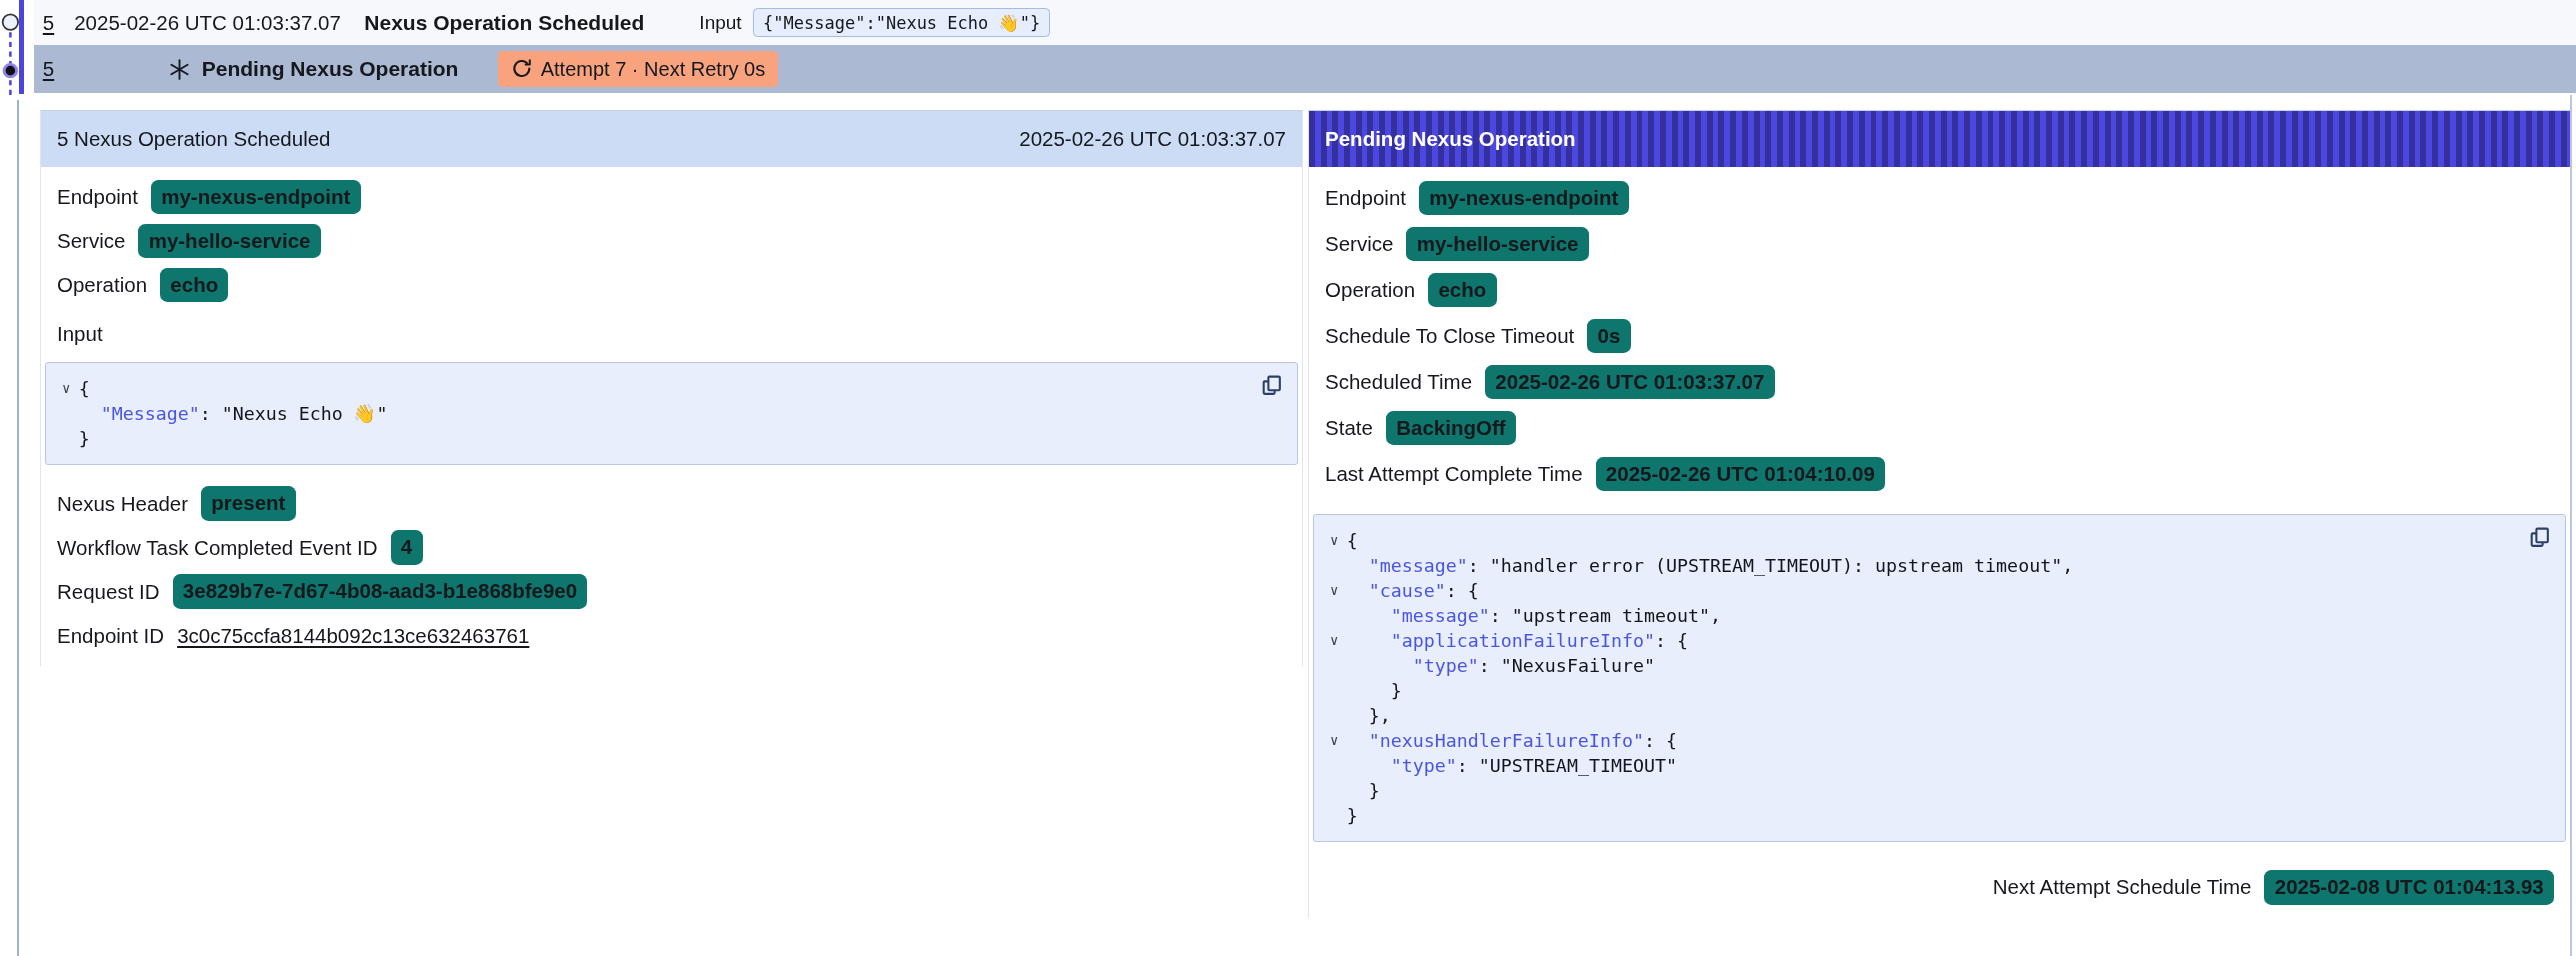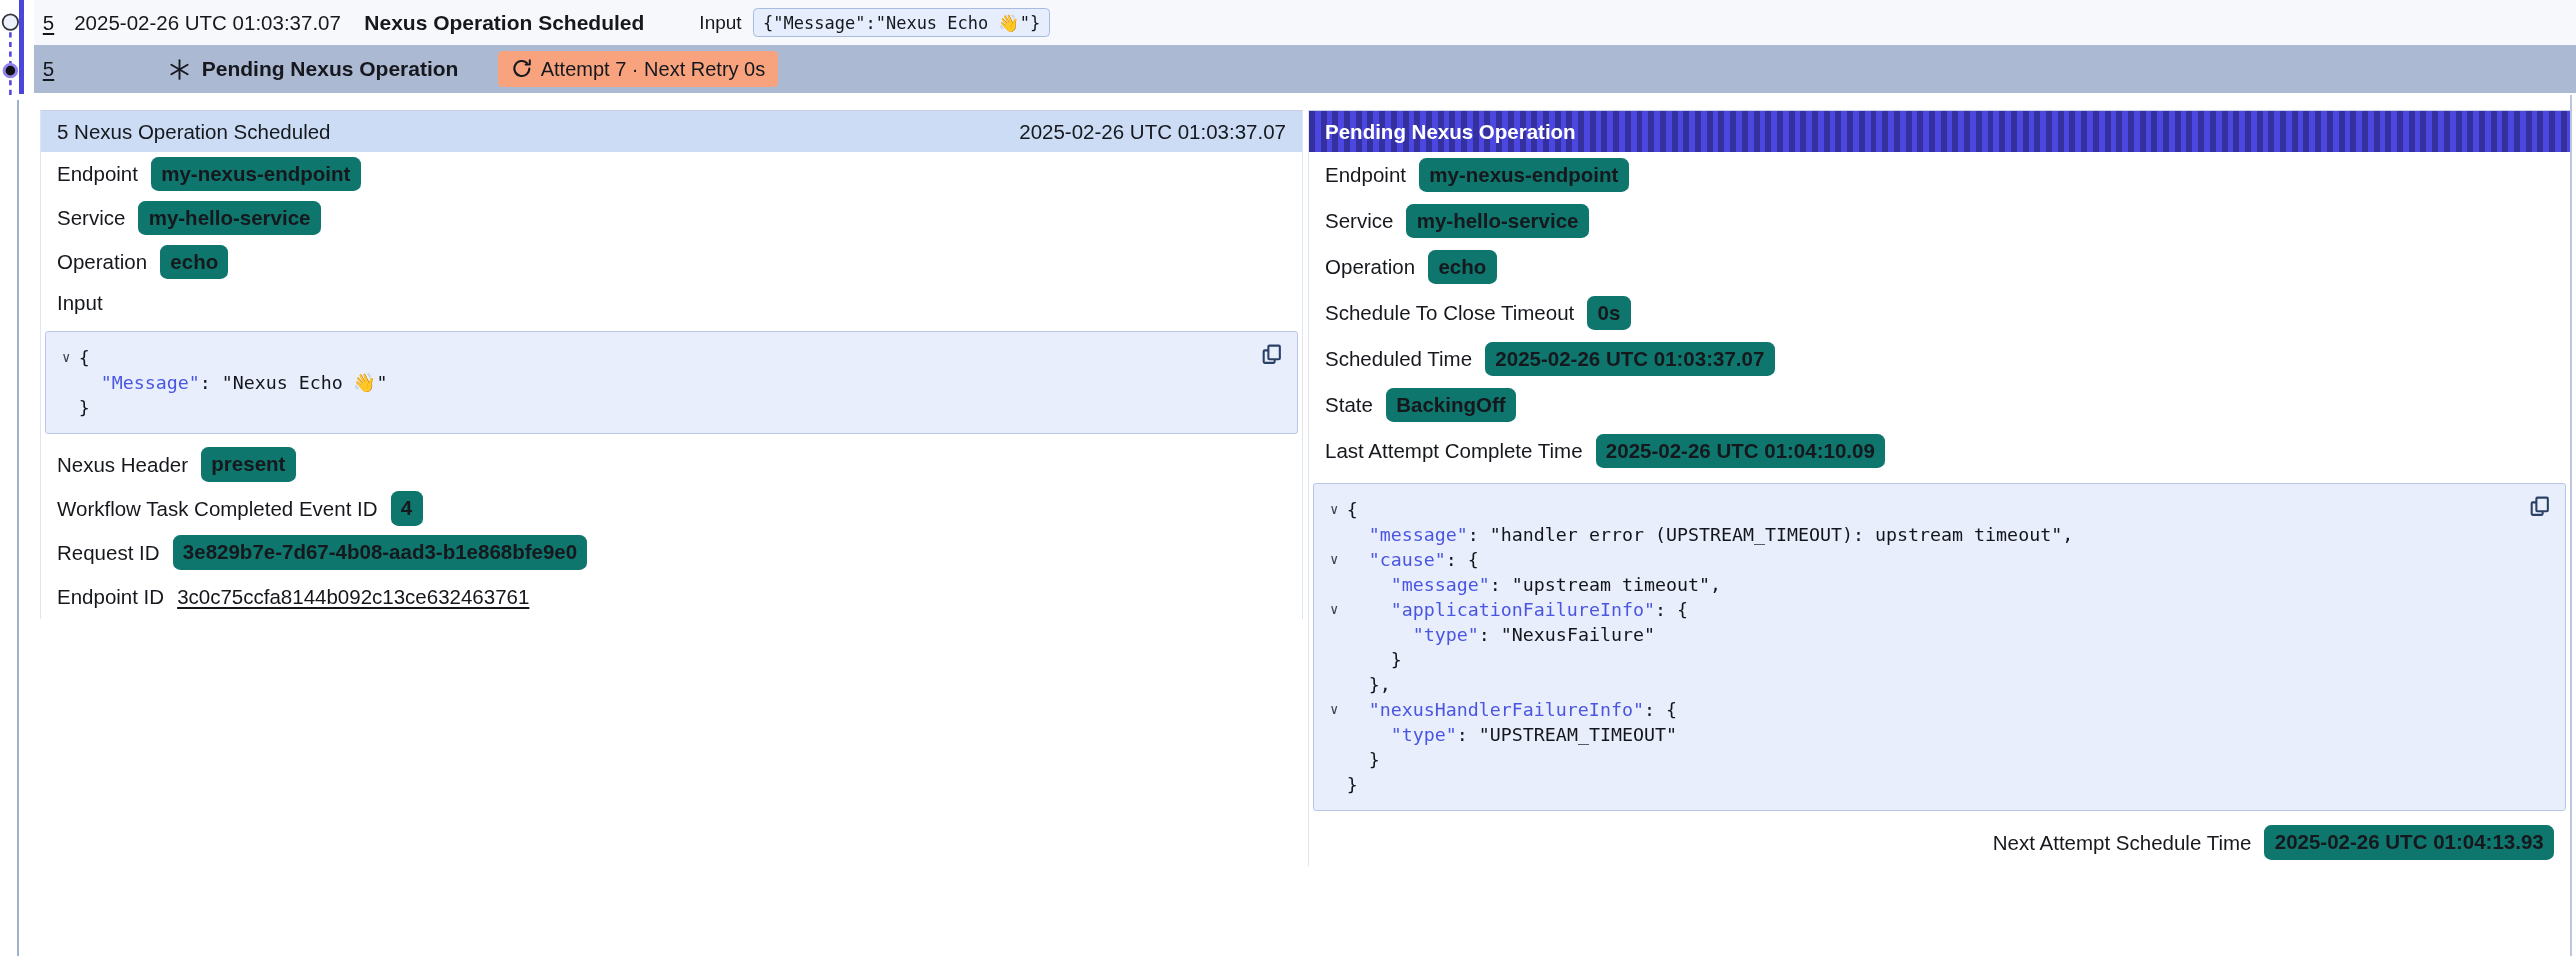--- a/index.html
+++ b/index.html
@@ -21,24 +21,24 @@
   #row1 .time{margin-left:20px;}
   .row-title{font-weight:700;font-size:21px;}
   #row1 .row-title{margin-left:23.4px;}
   #row1 .input-label{margin-left:55px;font-size:19px;}
   .chip{margin-left:11.7px;font-family:"DejaVu Sans Mono",monospace;font-size:17px;background:#e6edfc;border:1.5px solid #a7bbe0;border-radius:4.4px;padding:3.7px 8.8px;color:#15181e;}
   .pending-wrap{display:flex;align-items:center;margin-left:113px;gap:9.5px;}
   .retry-badge{display:inline-flex;align-items:center;gap:7.3px;background:#f8a37e;border-radius:4.4px;padding:6.6px 13px;margin-left:40px;font-size:20px;font-weight:500;color:#15181e;}
   
   .panels{position:absolute;left:40px;top:110px;width:2531px;display:flex;gap:5.1px;align-items:flex-start;}
   .panel{flex:1;border-left:0.7px solid #dfe5f0;border-right:0.7px solid #dfe5f0;border-top:0.7px solid #c6d1e4;}
-  .panel-header{height:41px;display:flex;align-items:center;justify-content:space-between;padding:0 16px;font-size:20.5px;color:#15181e;}
+  .panel-header{height:56px;display:flex;align-items:center;justify-content:space-between;padding:0 16px;font-size:20.5px;color:#15181e;}
   .panel-left .panel-header{background:#cbdcf4;}
   .panel-right .panel-header{background:repeating-linear-gradient(90deg,#34309e 0 5.9px,#4d47e2 5.9px 11.7px);color:#ffffff;font-weight:600;justify-content:flex-start;}
-  .fields{padding:0 16px;}
+  .fields{padding:8px 16px;}
   .field-row{display:flex;align-items:center;gap:13px;height:44px;font-size:20.5px;}
   .panel-right .field-row{height:46px;}
   .badge{background:#0f766e;border-radius:7.3px;padding:5.1px 10.3px;line-height:1.2;color:#15181c;font-weight:bold;}
   .field-link{text-decoration:underline;text-underline-offset:2.9px;color:#14161a;cursor:pointer;}
   .section-label{height:38px;display:flex;align-items:center;padding:0 16px;font-size:20.5px;}
   .code-block{position:relative;margin:8.8px 4.4px;background:#e8eefb;border:0.7px solid #b9c7e6;border-radius:2.9px;
     padding:13px 44px 13px 7.3px;font-family:"DejaVu Sans Mono",monospace;font-size:18.3px;line-height:25px;color:#13161c;}
   .code-line{display:flex;}
   .code-gutter{flex:none;width:25px;text-align:center;color:#3f444c;font-size:14px;line-height:25px;cursor:pointer;}
   .code-content{white-space:pre;}
@@ -237,21 +237,21 @@
           </div>
           <div class="code-line">
             <span class="code-gutter"></span>
             <span class="code-content"><span class="tok-p">}</span></span>
           </div>
         </div>
     </div>
     <div class="fields footer-fields">
         <div class="field-row">
           <span class="field-label">Next Attempt Schedule Time</span>
-          <span class="badge">2025-02-26 UTC 01:04:13.93</span>
+          <span class="badge">2025-02-08 UTC 01:04:13.93</span>
         </div>
       </div>
   </div>
 
 </div>
 
 <div id="edge-line"></div>
 
 
 </body></html>

